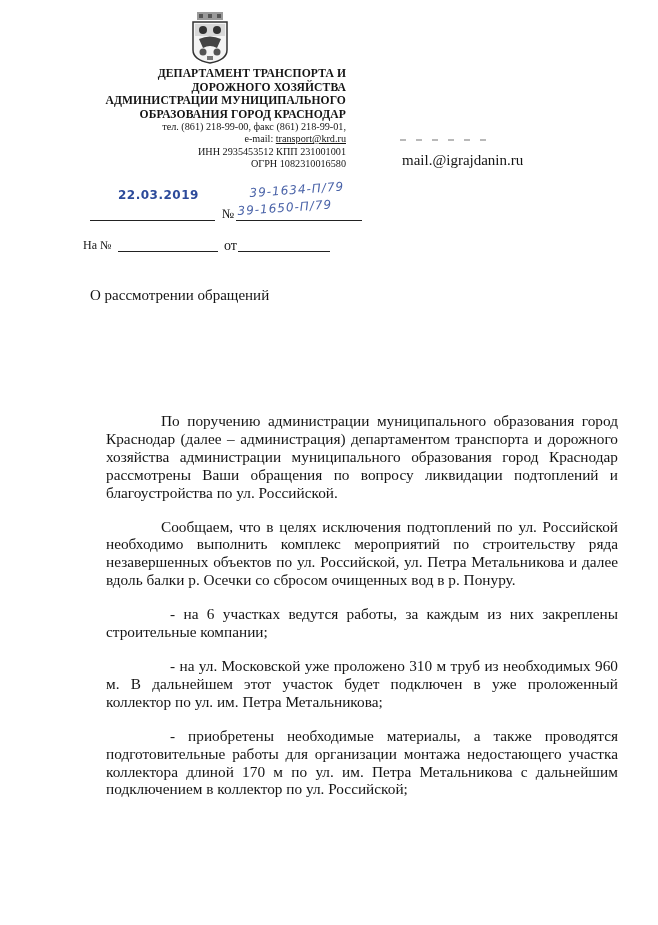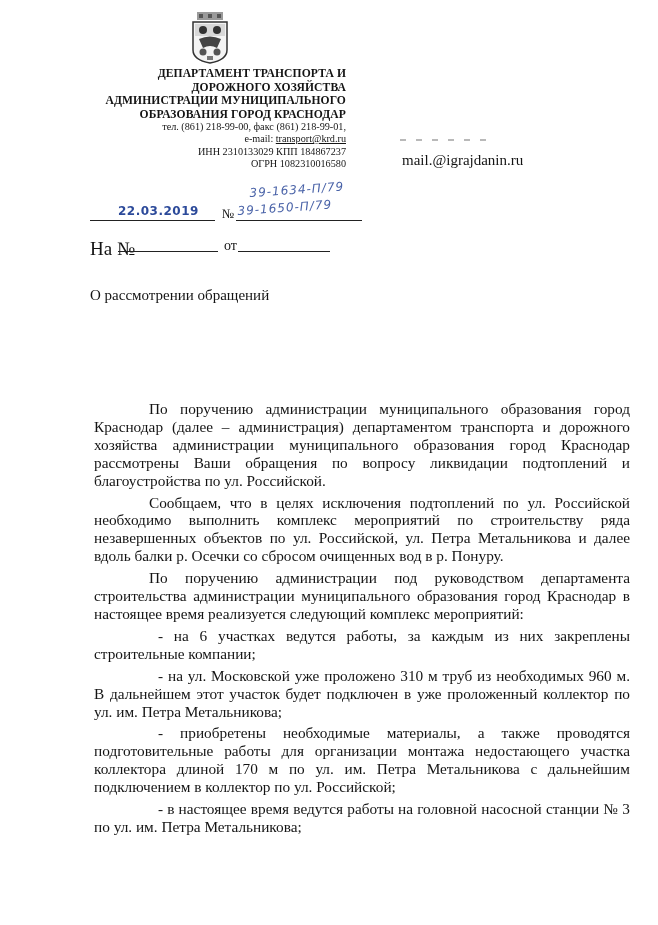--- a/index.html
+++ b/index.html
@@ -10,33 +10,33 @@
   .head { left: 80px; width: 266px; text-align: right; }
   .head .bold { font-weight: bold; font-size: 11.6px; line-height: 13.5px; letter-spacing: 0.1px; }
   .head .reg { font-size: 10.2px; line-height: 12.3px; }
   .head a { color: #141414; text-decoration: underline; }
   #addr-blur { left: 400px; top: 127px; width: 120px; height: 8px; }
   #addr-blur span { display: inline-block; height: 2px; width: 6px; background: #b9b9b9; margin-right: 10px; }
   #email { left: 402px; top: 152px; font-size: 15px; }
   #hand1 { left: 250px; top: 186px; font-family: "DejaVu Sans", sans-serif; font-style: italic;
            color: #4a63a8; font-size: 12px; letter-spacing: 1px; transform: rotate(-4deg); transform-origin: left bottom; }
   #date-line { left: 90px; top: 220px; width: 125px; border-bottom: 1px solid #222; }
-  #date-stamp { left: 118px; top: 204px; font-family: "DejaVu Sans", sans-serif; font-weight: bold;
+  #date-stamp { left: 118px; top: 188px; font-family: "DejaVu Sans", sans-serif; font-weight: bold;
                 color: #2c4a9a; font-size: 12px; letter-spacing: 0.5px; }
   #num-label { left: 222px; top: 206px; font-size: 13px; }
   #num-line { left: 236px; top: 220px; width: 126px; border-bottom: 1px solid #222; }
   #hand2 { left: 238px; top: 204px; font-family: "DejaVu Sans", sans-serif; font-style: italic;
            color: #4a63a8; font-size: 12px; letter-spacing: 1px; transform: rotate(-4deg); transform-origin: left bottom; }
-  #na-label { left: 90px; top: 238px; font-size: 19px; }
+  #na-label { left: 83px; top: 238px; font-size: 12px; }
   #na-line { left: 118px; top: 251px; width: 100px; border-bottom: 1px solid #222; }
   #ot-label { left: 224px; top: 238px; font-size: 14px; }
   #ot-line { left: 238px; top: 251px; width: 92px; border-bottom: 1px solid #222; }
   #subject { left: 90px; top: 287px; font-size: 15px; }
   #body { left: 90px; top: 396px; width: 544px; font-size: 15.3px; line-height: 17.9px; text-align: justify; }
-  #body p { margin: 4px; text-indent: 55px; }
+  #body p { margin: 16px; text-indent: 55px; }
   #body p.item { text-indent: 64px; }
 </style>
 </head>
 <body>
 
 <svg id="coat" class="abs" viewBox="0 0 46 52">
   <rect x="10" y="0" width="26" height="8" fill="#9a9a9a"></rect>
   <rect x="12" y="2" width="4" height="4" fill="#555"></rect>
     <rect x="21" y="2" width="4" height="4" fill="#555"></rect>
     <rect x="30" y="2" width="4" height="4" fill="#555"></rect>
@@ -50,21 +50,21 @@
   <path d="M20 44 H26 V48 H20 Z" fill="#777"></path>
 </svg>
 
 <div class="abs head" style="top:67px;">
   <div class="bold">ДЕПАРТАМЕНТ ТРАНСПОРТА И</div>
   <div class="bold">ДОРОЖНОГО ХОЗЯЙСТВА</div>
   <div class="bold">АДМИНИСТРАЦИИ МУНИЦИПАЛЬНОГО</div>
   <div class="bold">ОБРАЗОВАНИЯ ГОРОД КРАСНОДАР</div>
   <div class="reg">тел. (861) 218-99-00, факс (861) 218-99-01,</div>
   <div class="reg"><span>e-mail: </span><a>transport@krd.ru</a></div>
-  <div class="reg">ИНН 2310133029 КПП 184867237</div>
+  <div class="reg">ИНН 2935453512 КПП 231001001</div>
   <div class="reg">ОГРН 1082310016580</div>
 </div>
 
 <div id="addr-blur" class="abs"><span></span><span></span><span></span><span></span><span></span><span></span></div>
 <div id="email" class="abs">mail.@igrajdanin.ru</div>
 
 <div id="hand1" class="abs">39-1634-П/79</div>
 <div id="date-stamp" class="abs">22.03.2019</div>
 <div id="date-line" class="abs"></div>
 <div id="num-label" class="abs">№</div>
@@ -73,18 +73,16 @@
 <div id="na-label" class="abs">На №</div>
 <div id="na-line" class="abs"></div>
 <div id="ot-label" class="abs">от</div>
 <div id="ot-line" class="abs"></div>
 
 <div id="subject" class="abs">О рассмотрении обращений</div>
 
 <div id="body" class="abs">
   <p>По поручению администрации муниципального образования город Краснодар (далее – администрация) департаментом транспорта и дорожного хозяйства администрации муниципального образования город Краснодар рассмотрены Ваши обращения по вопросу ликвидации подтоплений и благоустройства по ул. Российской.</p>
   <p>Сообщаем, что в целях исключения подтоплений по ул. Российской необходимо выполнить комплекс мероприятий по строительству ряда незавершенных объектов по ул. Российской, ул. Петра Метальникова и далее вдоль балки р. Осечки со сбросом очищенных вод в р. Понуру.</p>
-  <p>По поручению администрации под руководством департамента строительства администрации муниципального образования город Краснодар в настоящее время реализуется следующий комплекс мероприятий:</p>
   <p class="item">- на 6 участках ведутся работы, за каждым из них закреплены строительные компании;</p>
   <p class="item">- на ул. Московской уже проложено 310 м труб из необходимых 960 м. В дальнейшем этот участок будет подключен в уже проложенный коллектор по ул. им. Петра Метальникова;</p>
   <p class="item">- приобретены необходимые материалы, а также проводятся подготовительные работы для организации монтажа недостающего участка коллектора длиной 170 м по ул. им. Петра Метальникова с дальнейшим подключением в коллектор по ул. Российской;</p>
-  <p class="item">- в настоящее время ведутся работы на головной насосной станции № 3 по ул. им. Петра Метальникова;</p>
 </div>
 
 </body></html>

